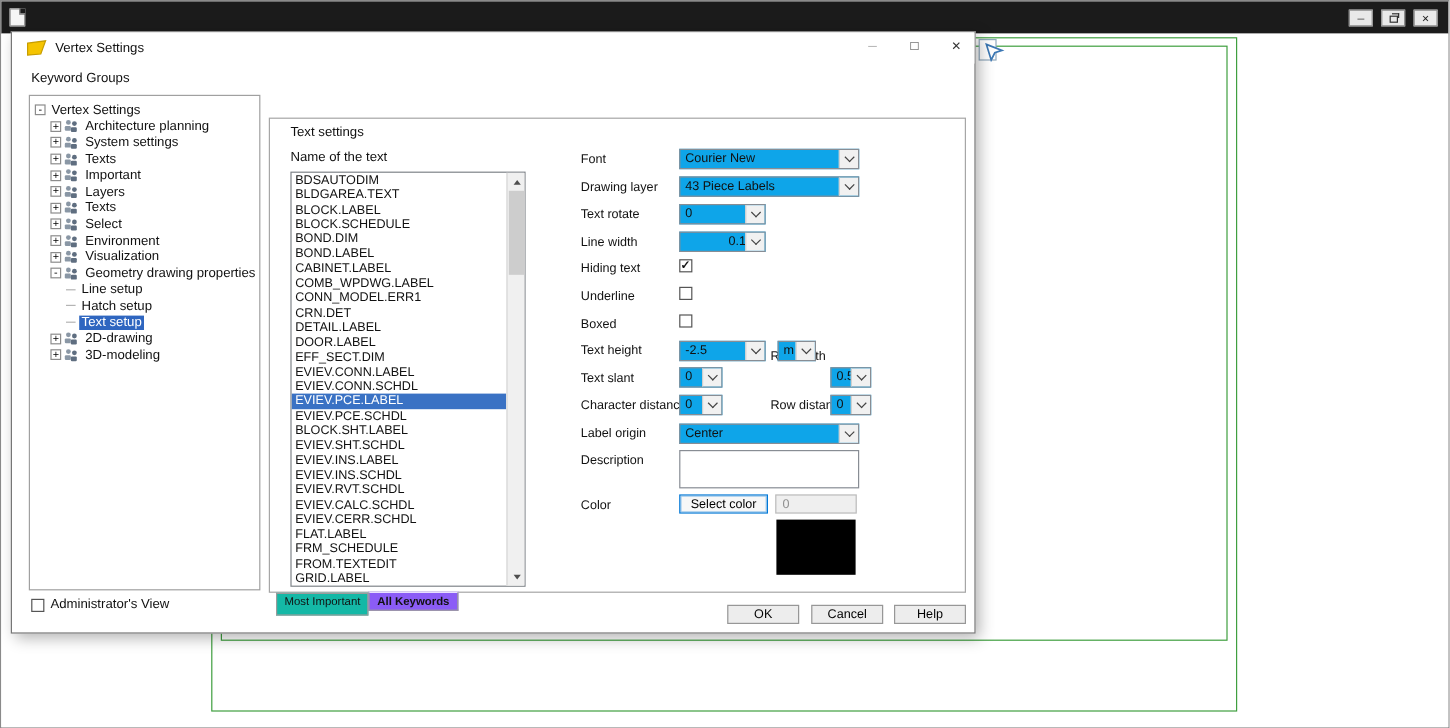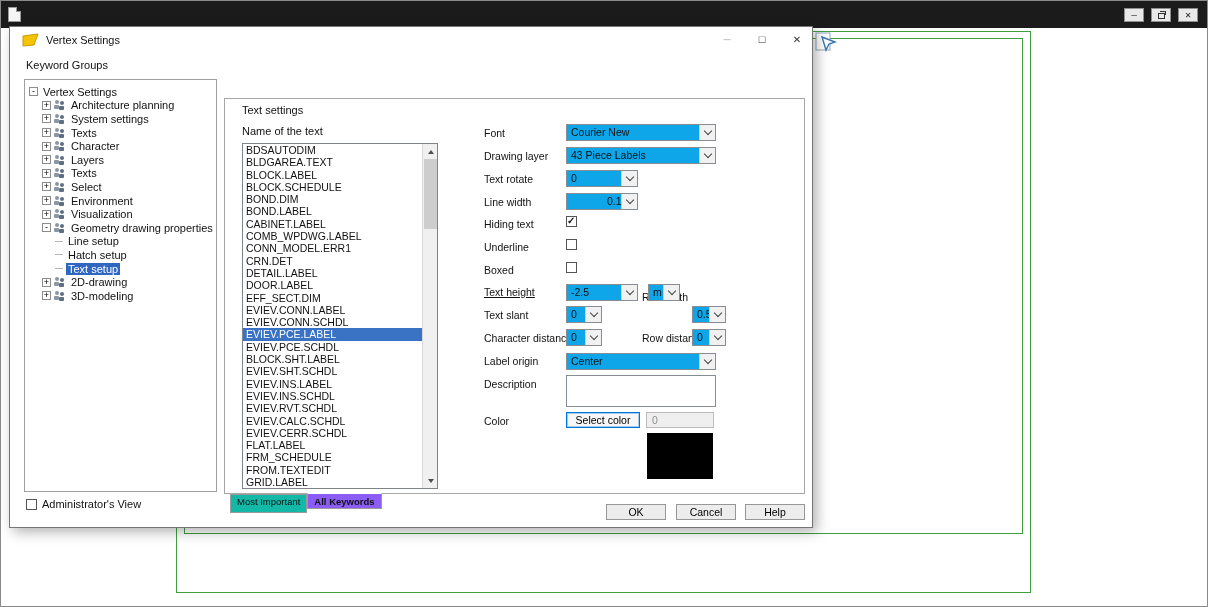--- a/index.html
+++ b/index.html
@@ -149,21 +149,21 @@
           <span class="tree-label">System settings</span>
         </div>
         <div class="tree-row" style="padding-left: 17px;">
           <span class="expander">+</span>
           <span class="tree-ico"></span>
           <span class="tree-label">Texts</span>
         </div>
         <div class="tree-row" style="padding-left: 17px;">
           <span class="expander">+</span>
           <span class="tree-ico"></span>
-          <span class="tree-label">Character</span>
+          <span class="tree-label">Important</span>
         </div>
         <div class="tree-row" style="padding-left: 17px;">
           <span class="expander">+</span>
           <span class="tree-ico"></span>
           <span class="tree-label">Layers</span>
         </div>
         <div class="tree-row" style="padding-left: 17px;">
           <span class="expander">+</span>
           <span class="tree-ico"></span>
           <span class="tree-label">Texts</span>
@@ -260,21 +260,21 @@
       </div>
     </div>
 
     <div class="flabel" style="left:474px;top:100px;">Font</div>
     <div class="flabel" style="left:474px;top:123px;">Drawing layer</div>
     <div class="flabel" style="left:474px;top:146px;">Text rotate</div>
     <div class="flabel" style="left:474px;top:169px;">Line width</div>
     <div class="flabel" style="left:474px;top:191px;">Hiding text</div>
     <div class="flabel" style="left:474px;top:214px;">Underline</div>
     <div class="flabel" style="left:474px;top:237px;">Boxed</div>
-    <div class="flabel" style="left:474px;top:259px;text-decoration:underline;">Text height</div>
+    <div class="flabel" style="left:474px;top:259px;">Text height</div>
     <div class="flabel" style="left:474px;top:282px;">Text slant</div>
     <div class="flabel" style="left:632px;top:264px;">Rel. width</div>
     <div class="flabel" style="left:474px;top:305px;">Character distance</div>
     <div class="flabel" style="left:632px;top:305px;">Row distance</div>
     <div class="flabel" style="left:474px;top:328px;">Label origin</div>
     <div class="flabel" style="left:474px;top:351px;">Description</div>
     <div class="flabel" style="left:474px;top:388px;">Color</div>
 
     <div class="combo" style="left:556px;top:97px;width:150px;">
       <span class="combo-val">Courier New</span>

